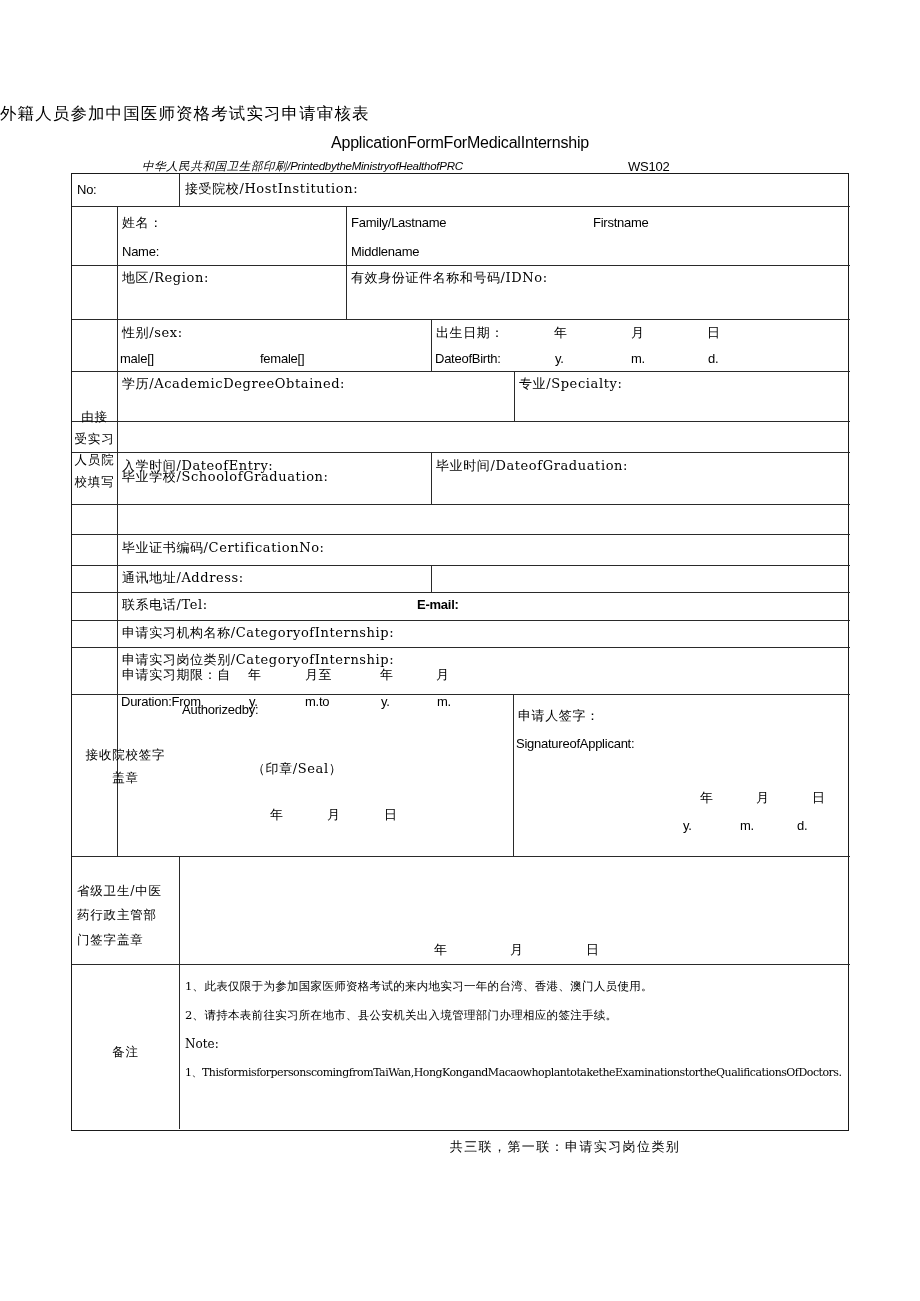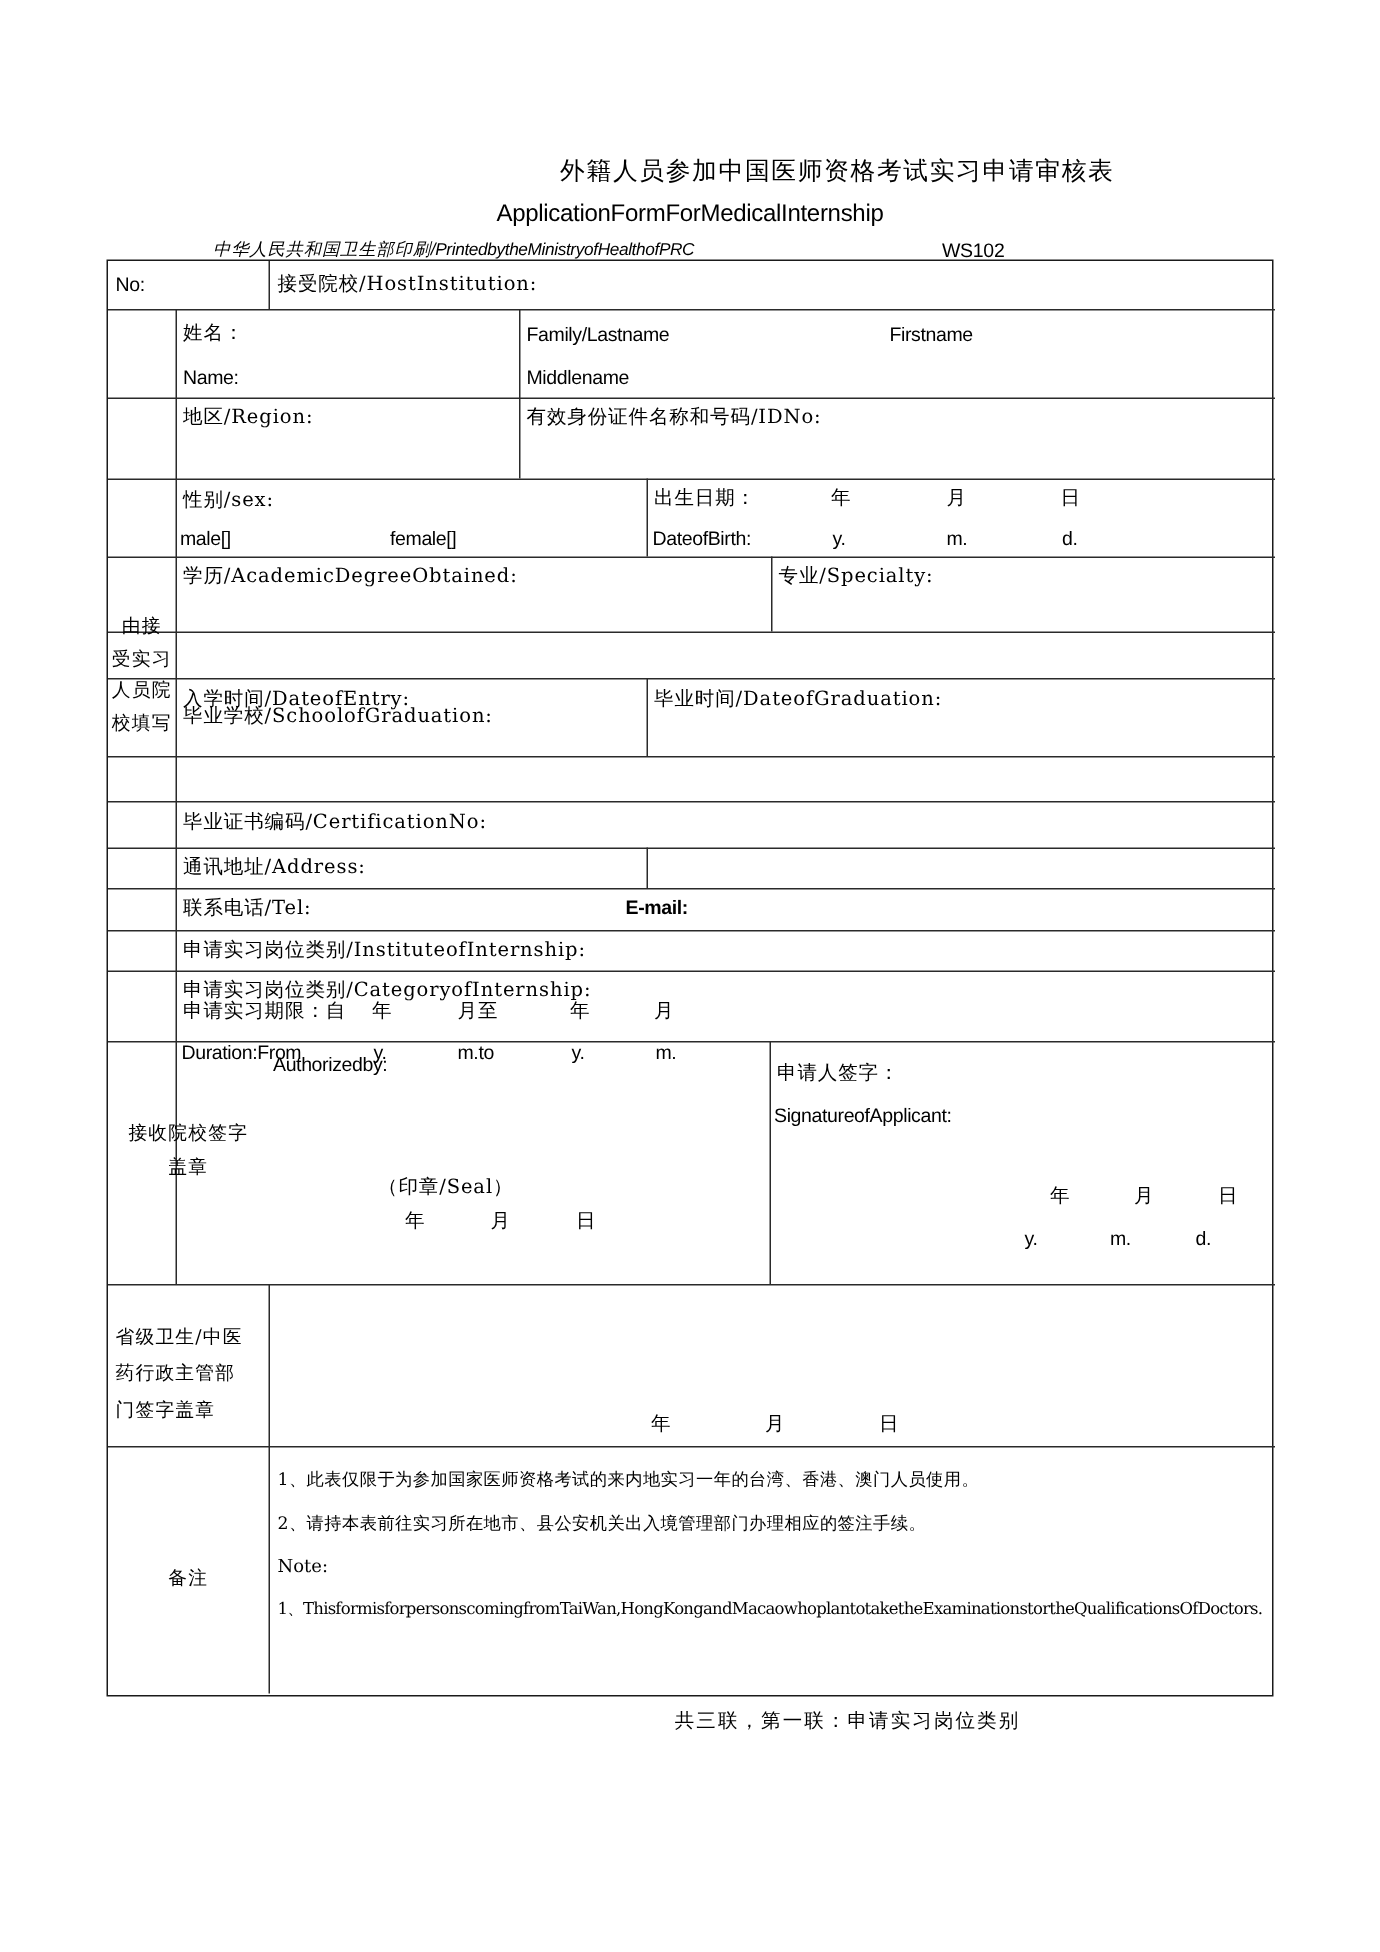--- a/index.html
+++ b/index.html
@@ -20,21 +20,21 @@
     left: 0; top: 0;
     width: 920px;
     height: 1301px;
   }
 
   
   .title-cn {
     position: absolute;
     left: 0; top: 103px;
     width: 743px;
-    text-align: right;
+    text-align: left;
     font-family: "DejaVu Serif", serif;
     font-size: 16.5px;
     letter-spacing: 1.1px;
     white-space: nowrap;
   }
   .title-en {
     position: absolute;
     left: 0; top: 134px;
     width: 920px;
     text-align: center;
@@ -215,42 +215,42 @@
     <div class="cell mix" style="left:50px; top:285px;"><span class="cn">入学时间/DateofEntry:</span></div>
     <div class="cell mix" style="left:364px; top:285px;"><span class="cn">毕业时间/DateofGraduation:</span></div>
 
     <div class="cell mix" style="left:50px; top:367px;"><span class="cn">毕业证书编码/CertificationNo:</span></div>
 
     <div class="cell mix" style="left:50px; top:397px;"><span class="cn">通讯地址/Address:</span></div>
 
     <div class="cell mix" style="left:50px; top:424px;"><span class="cn">联系电话/Tel:</span></div>
     <div class="cell en" style="left:345px; top:424px;font-weight:bold;">E-mail:</div>
 
-    <div class="cell mix" style="left:50px; top:452px;"><span class="cn">申请实习岗位类别/InstituteofInternship:</span></div>
+    <div class="cell mix" style="left:50px; top:452px;"><span class="cn">申请实习机构名称/CategoryofInternship:</span></div>
 
     <div class="cell mix" style="left:50px; top:479px;"><span class="cn">申请实习岗位类别/CategoryofInternship:</span></div>
 
     <div class="cell cn" style="left:50px; top:494px;">申请实习期限：自</div>
     <div class="cell cn" style="left:176px; top:494px;">年</div>
     <div class="cell cn" style="left:233px; top:494px;">月至</div>
     <div class="cell cn" style="left:308px; top:494px;">年</div>
     <div class="cell cn" style="left:364px; top:494px;">月</div>
     <div class="cell en" style="left:49px; top:521px;">Duration:From</div>
     <div class="cell en" style="left:177px; top:521px;">y.</div>
     <div class="cell en" style="left:233px; top:521px;">m.to</div>
     <div class="cell en" style="left:309px; top:521px;">y.</div>
     <div class="cell en" style="left:365px; top:521px;">m.</div>
 
     <div class="vlabel" style="left:0px; top:570px; width:107px; line-height:1.8;">
       <div>接收院校签字</div>
       <div>盖章</div>
     </div>
 
     <div class="cell en" style="left:110px; top:529px;">Authorizedby:</div>
-    <div class="cell mix" style="left:180px; top:610px;"><span class="cn">（印章/Seal）</span></div>
+    <div class="cell mix" style="left:180px; top:588px;"><span class="cn">（印章/Seal）</span></div>
     <div class="cell cn" style="left:198px; top:634px;">年</div>
     <div class="cell cn" style="left:255px; top:634px;">月</div>
     <div class="cell cn" style="left:312px; top:634px;">日</div>
 
     <div class="cell cn" style="left:446px; top:535px;">申请人签字：</div>
     <div class="cell en" style="left:444px; top:563px;">SignatureofApplicant:</div>
     <div class="cell cn" style="left:628px; top:617px;">年</div>
     <div class="cell cn" style="left:684px; top:617px;">月</div>
     <div class="cell cn" style="left:740px; top:617px;">日</div>
     <div class="cell en" style="left:611px; top:645px;">y.</div>

